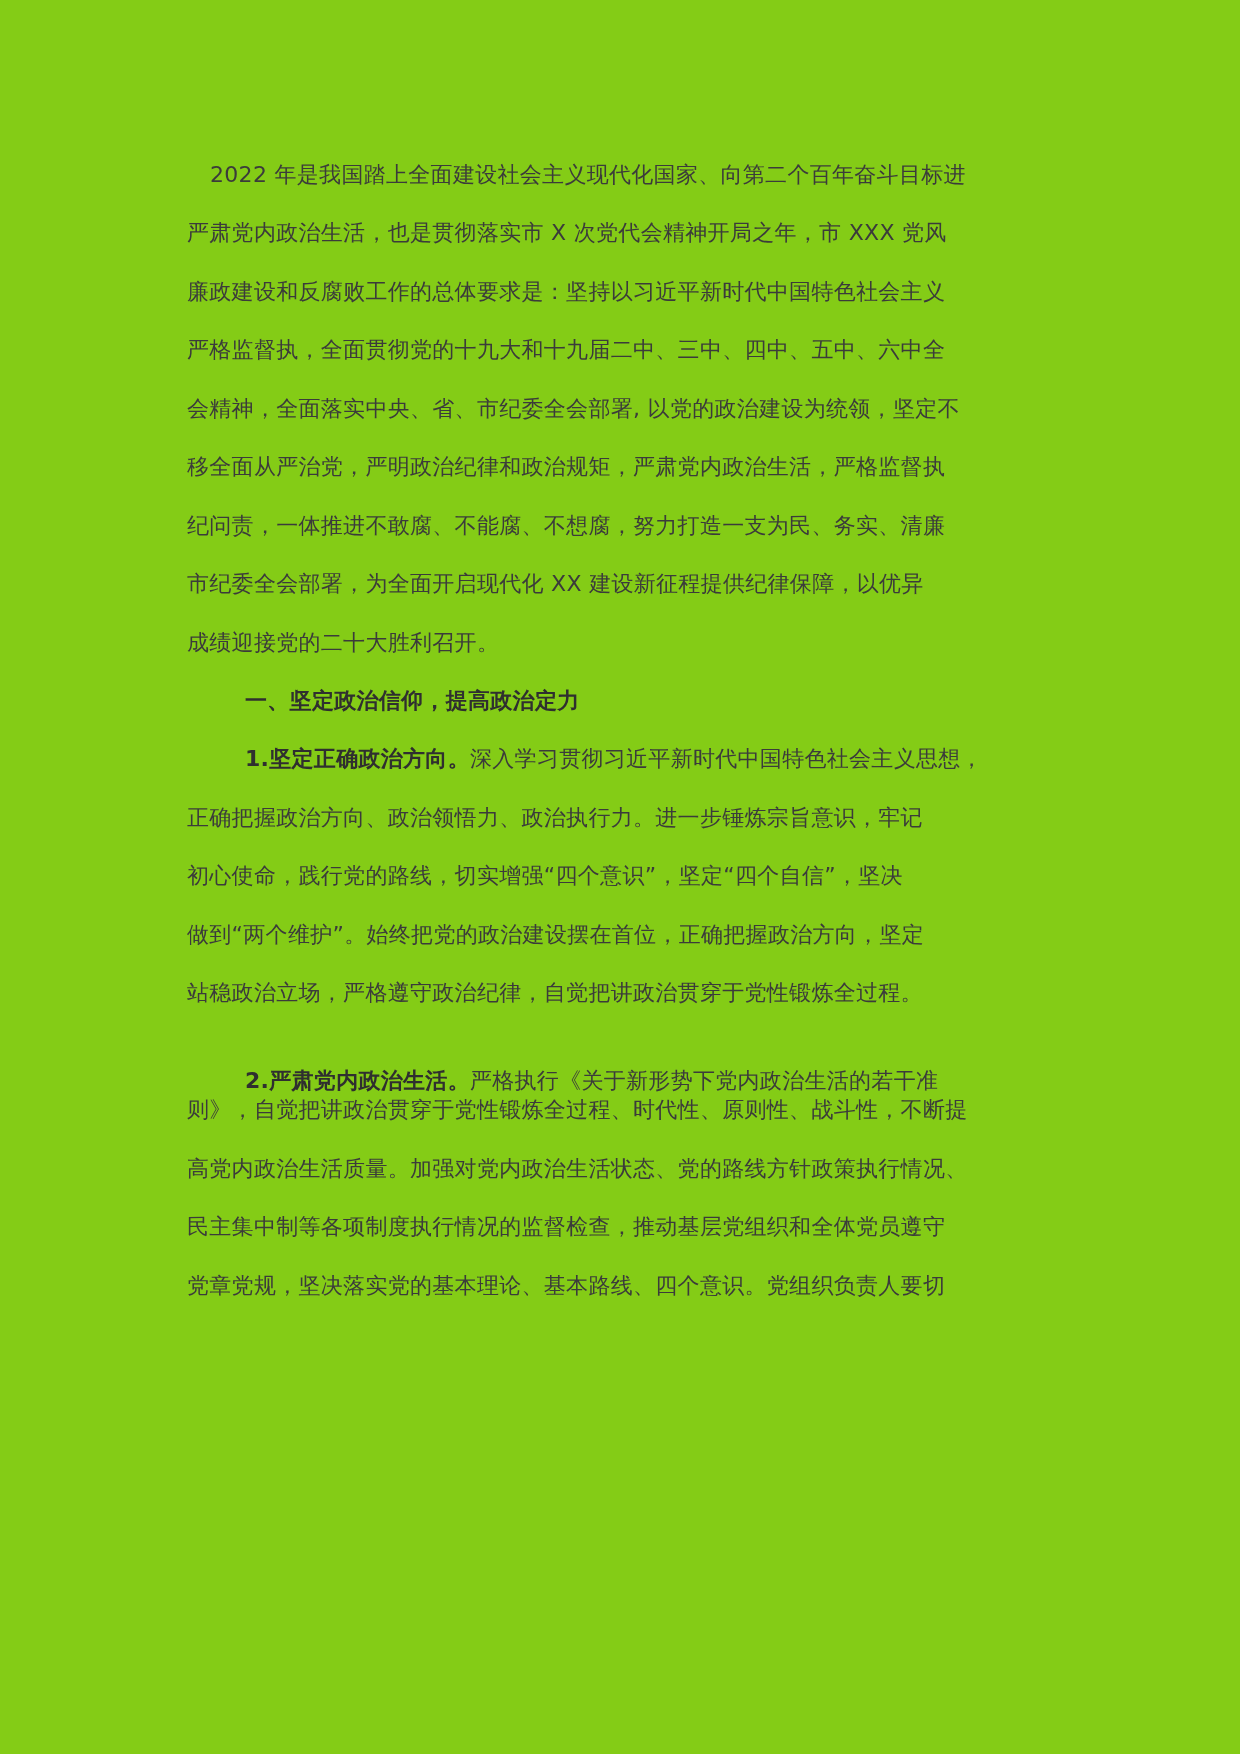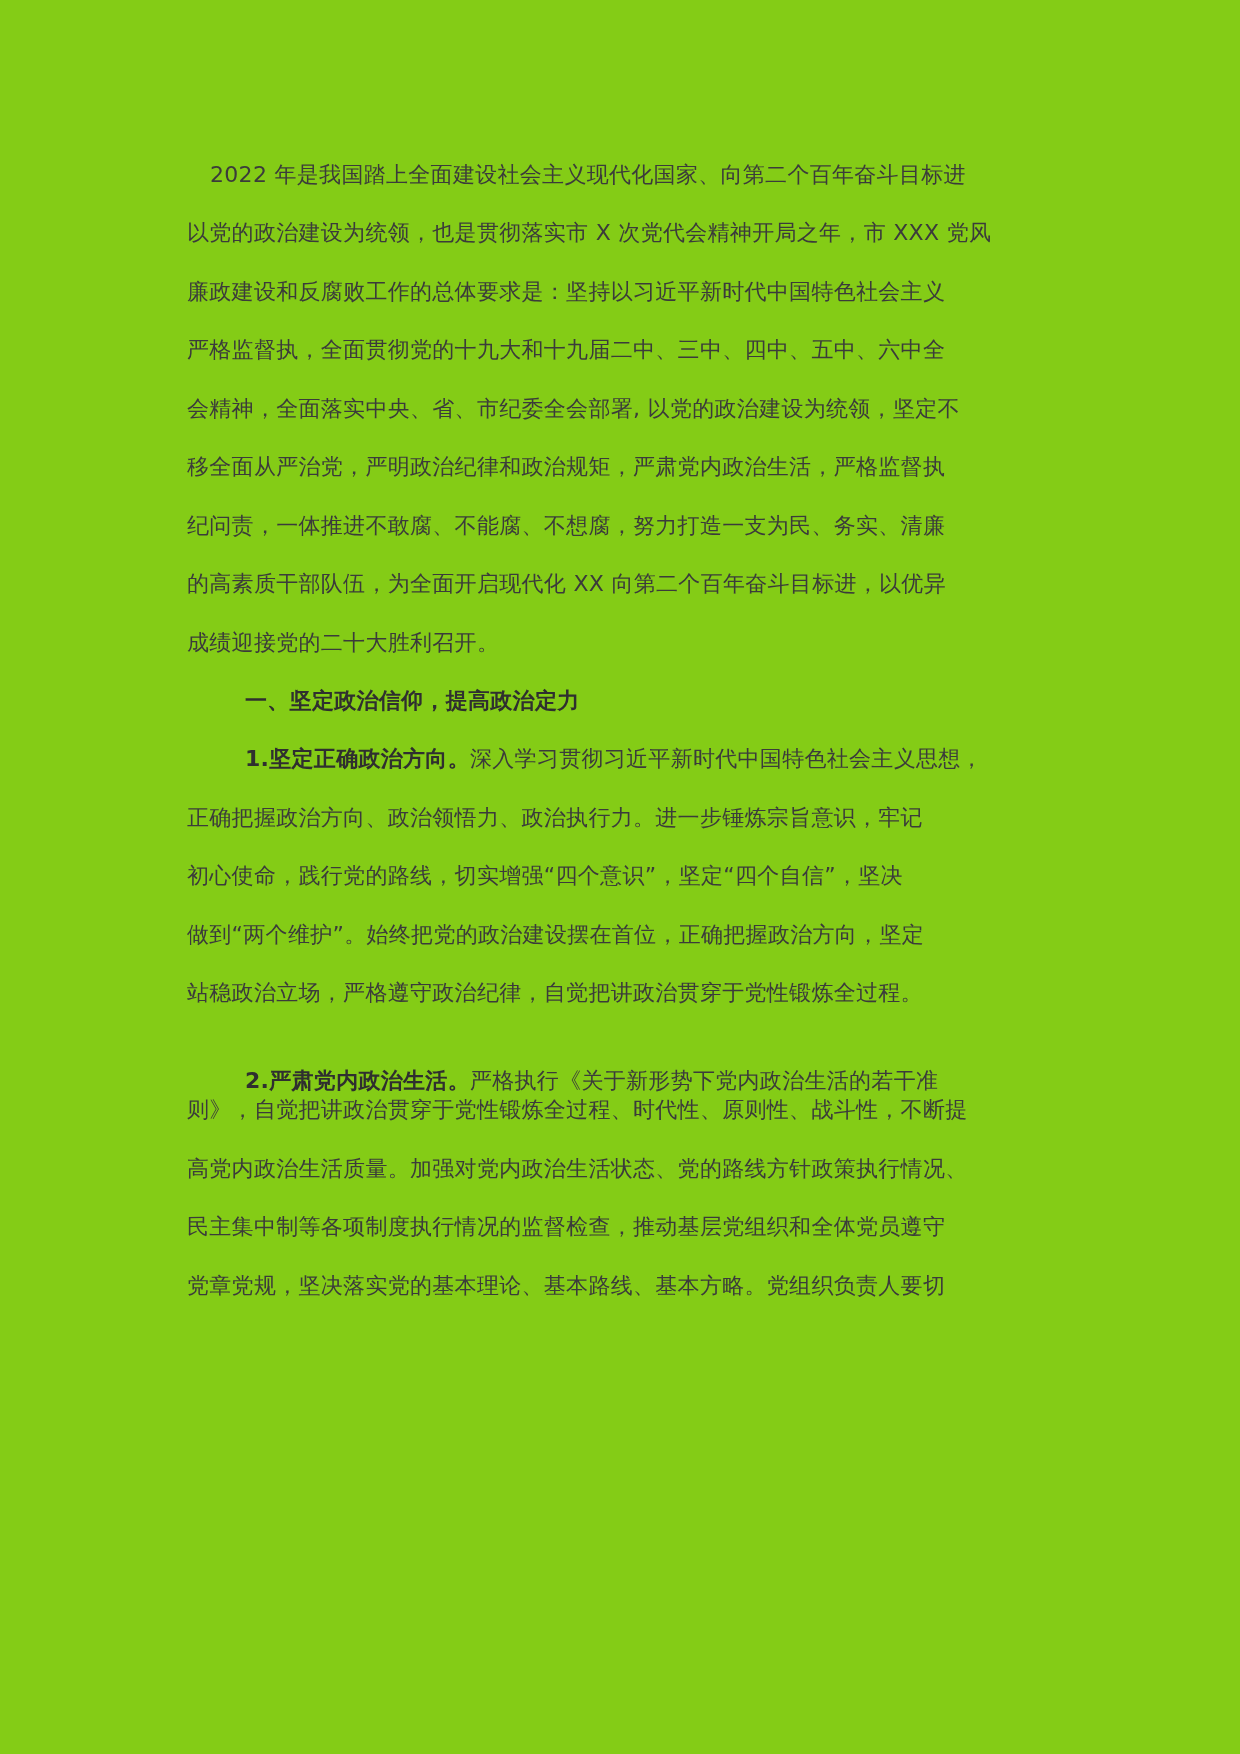--- a/index.html
+++ b/index.html
@@ -36,27 +36,27 @@
   .indent-large { left: 245px; }
   .bold { font-weight: bold; color: #2f2f2f; }
 </style>
 </head>
 <body>
 
 <div class="page">
 
   <div>
     <div class="line indent-small" style="top:160px">2022 年是我国踏上全面建设社会主义现代化国家、向第二个百年奋斗目标进</div>
-    <div class="line" style="top:218px">以党的政治建设为统领，也是贯彻落实市 X 次党代会精神开局之年，市 XXX 党风</div>
+    <div class="line" style="top:218px">严肃党内政治生活，也是贯彻落实市 X 次党代会精神开局之年，市 XXX 党风</div>
     <div class="line" style="top:277px">廉政建设和反腐败工作的总体要求是：坚持以习近平新时代中国特色社会主义</div>
     <div class="line" style="top:335px">严格监督执，全面贯彻党的十九大和十九届二中、三中、四中、五中、六中全</div>
     <div class="line" style="top:394px">会精神，全面落实中央、省、市纪委全会部署, 以党的政治建设为统领，坚定不</div>
     <div class="line" style="top:452px">移全面从严治党，严明政治纪律和政治规矩，严肃党内政治生活，严格监督执</div>
     <div class="line" style="top:511px">纪问责，一体推进不敢腐、不能腐、不想腐，努力打造一支为民、务实、清廉</div>
-    <div class="line" style="top:569px">的高素质干部队伍，为全面开启现代化 XX 向第二个百年奋斗目标进，以优异</div>
+    <div class="line" style="top:569px">市纪委全会部署，为全面开启现代化 XX 建设新征程提供纪律保障，以优异</div>
     <div class="line" style="top:628px">成绩迎接党的二十大胜利召开。</div>
   </div>
 
   <div class="line indent-large bold" style="top:686px">一、坚定政治信仰，提高政治定力</div>
 
   <div>
     <div class="line indent-large" style="top:744px">
       <span class="bold">1.坚定正确政治方向。</span><span>深入学习贯彻习近平新时代中国特色社会主义思想，</span>
     </div>
     <div class="line" style="top:803px">正确把握政治方向、政治领悟力、政治执行力。进一步锤炼宗旨意识，牢记</div>
@@ -65,16 +65,16 @@
     <div class="line" style="top:978px">站稳政治立场，严格遵守政治纪律，自觉把讲政治贯穿于党性锻炼全过程。</div>
   </div>
 
   <div>
     <div class="line indent-large" style="top:1066px">
       <span class="bold">2.严肃党内政治生活。</span><span>严格执行《关于新形势下党内政治生活的若干准</span>
     </div>
     <div class="line" style="top:1095px">则》，自觉把讲政治贯穿于党性锻炼全过程、时代性、原则性、战斗性，不断提</div>
     <div class="line" style="top:1154px">高党内政治生活质量。加强对党内政治生活状态、党的路线方针政策执行情况、</div>
     <div class="line" style="top:1212px">民主集中制等各项制度执行情况的监督检查，推动基层党组织和全体党员遵守</div>
-    <div class="line" style="top:1271px">党章党规，坚决落实党的基本理论、基本路线、基本方略。党组织负责人要切</div>
+    <div class="line" style="top:1271px">党章党规，坚决落实党的基本理论、基本路线、四个意识。党组织负责人要切</div>
   </div>
 
 </div>
 
 </body></html>

